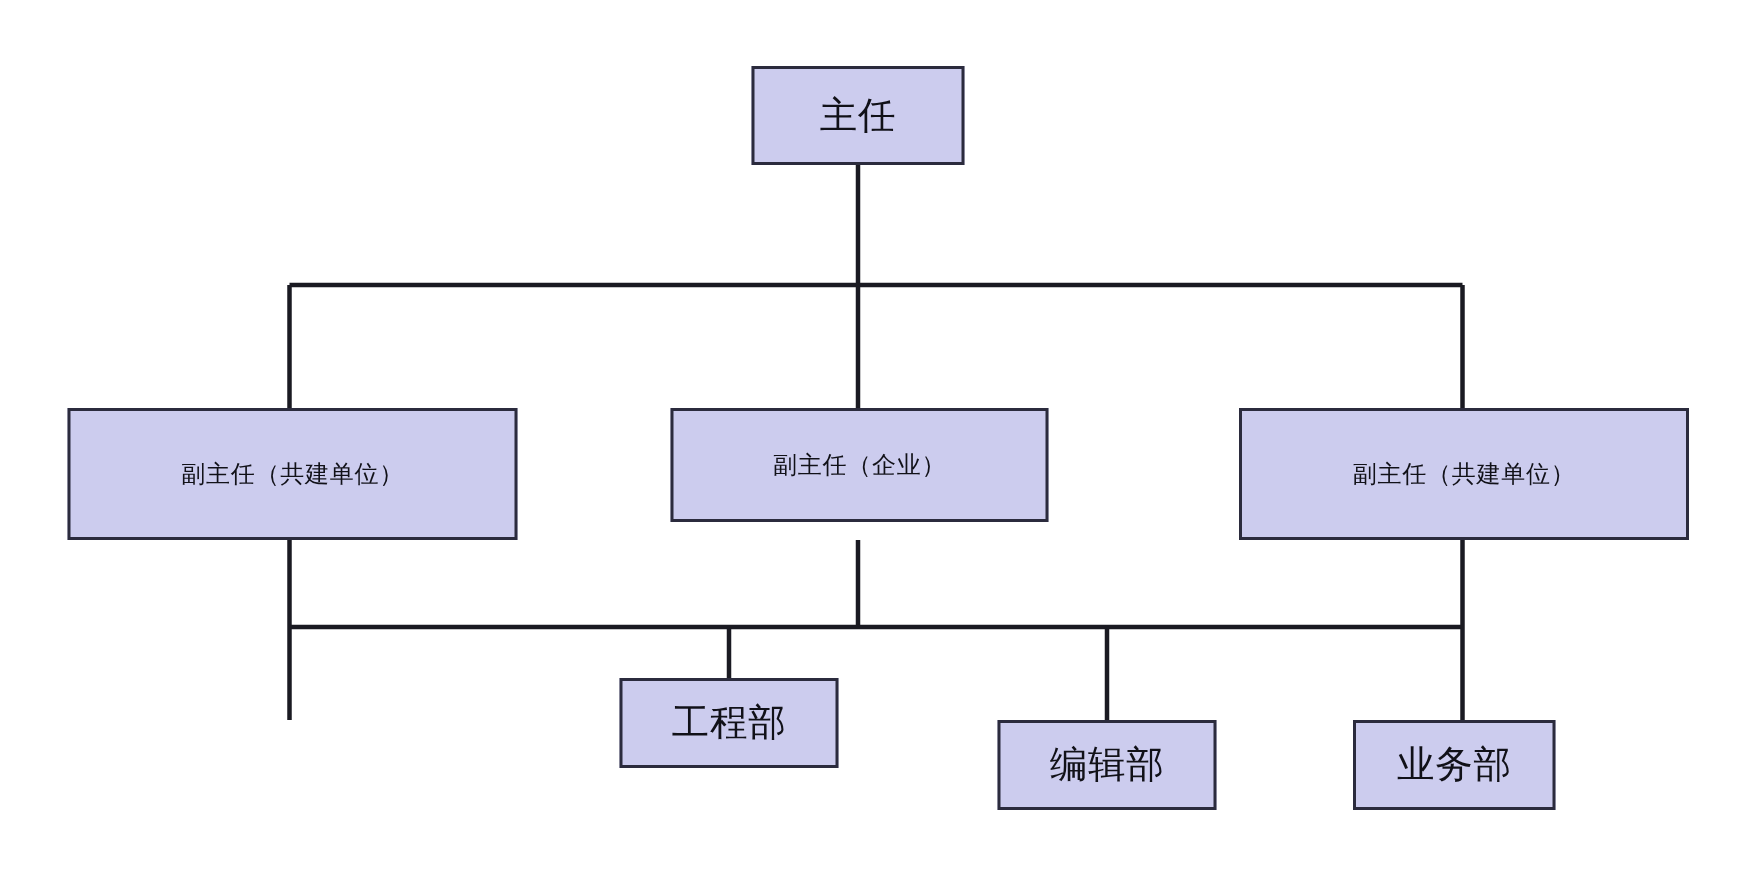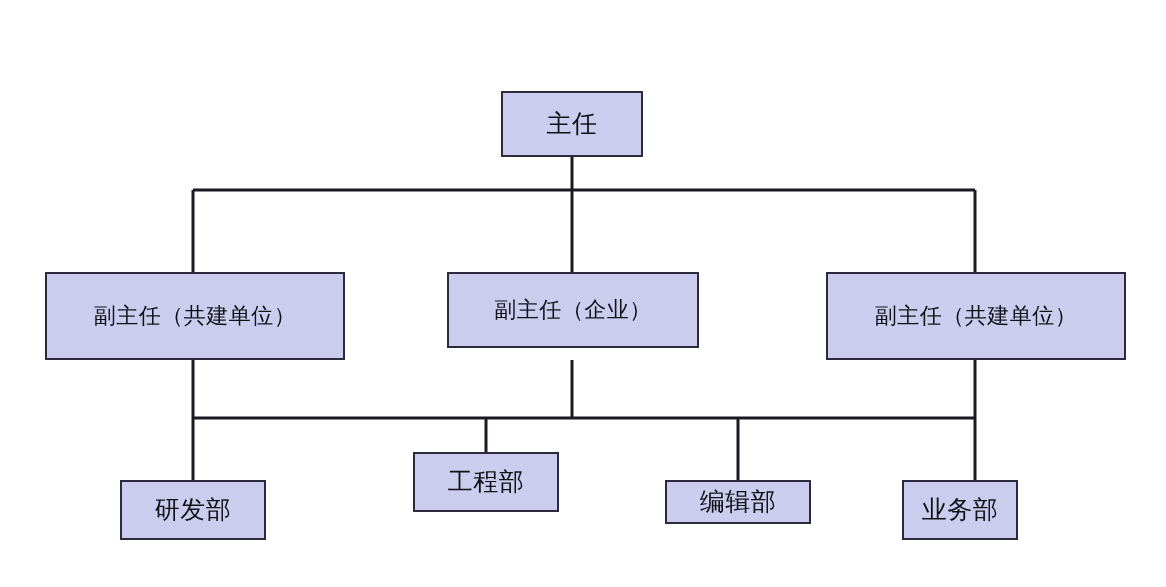--- a/index.html
+++ b/index.html
@@ -38,22 +38,22 @@
     text-align: center;
     color: #111118;
     letter-spacing: 0.5px;
     line-height: 1.2;
     user-select: none;
   }
   .node-label {
     display: block;
     white-space: nowrap;
   }
-  .lvl-root   { font-size: 25px; margin-top: 47px; }
-  .lvl-deputy { font-size: 22px; }
+  .lvl-root   { font-size: 25px; }
+  .lvl-deputy { font-size: 16px; }
   .lvl-dept   { font-size: 25px; }
 </style>
 </head>
 <body>
 
 <div id="org-chart-root" style="background: rgb(255, 255, 255);">
 
   <svg id="org-svg" viewBox="0 0 1166 587" xmlns="http://www.w3.org/2000/svg">
     <g id="connector-group" stroke="#1a1a22" stroke-width="3" stroke-linecap="butt" fill="none">
         <line x1="572" x2="572" y1="110" y2="190"></line>
@@ -81,29 +81,26 @@
   </div>
 
   <div class="node-box lvl-deputy" id="node-deputy-1" style="left: 447px; top: 272px; width: 252px; height: 76px; background: rgb(204, 204, 238); border-color: rgb(43, 43, 61); color: rgb(17, 17, 24);">
     <span class="node-label">副主任（企业）</span>
   </div>
 
   <div class="node-box lvl-deputy" id="node-deputy-2" style="left: 826px; top: 272px; width: 300px; height: 88px; background: rgb(204, 204, 238); border-color: rgb(43, 43, 61); color: rgb(17, 17, 24);">
     <span class="node-label">副主任（共建单位）</span>
   </div>
 
-  <div class="node-box lvl-dept" id="node-dept-0" style="left: 120px; top: 480px; width: 146px; height: 60px; background: rgb(204, 204, 238); border-color: rgb(43, 43, 61); color: rgb(17, 17, 24);">
-    <span class="node-label">研发部</span>
-  </div>
 
   <div class="node-box lvl-dept" id="node-dept-1" style="left: 413px; top: 452px; width: 146px; height: 60px; background: rgb(204, 204, 238); border-color: rgb(43, 43, 61); color: rgb(17, 17, 24);">
     <span class="node-label">工程部</span>
   </div>
 
-  <div class="node-box lvl-dept" id="node-dept-2" style="left: 665px; top: 480px; width: 146px; height: 44px; background: rgb(204, 204, 238); border-color: rgb(43, 43, 61); color: rgb(17, 17, 24);">
+  <div class="node-box lvl-dept" id="node-dept-2" style="left: 665px; top: 480px; width: 146px; height: 60px; background: rgb(204, 204, 238); border-color: rgb(43, 43, 61); color: rgb(17, 17, 24);">
     <span class="node-label">编辑部</span>
   </div>
 
-  <div class="node-box lvl-dept" id="node-dept-3" style="left: 902px; top: 480px; width: 116px; height: 60px; background: rgb(204, 204, 238); border-color: rgb(43, 43, 61); color: rgb(17, 17, 24);">
+  <div class="node-box lvl-dept" id="node-dept-3" style="left: 902px; top: 480px; width: 135px; height: 60px; background: rgb(204, 204, 238); border-color: rgb(43, 43, 61); color: rgb(17, 17, 24);">
     <span class="node-label">业务部</span>
   </div>
 
 </div>
 
 </body></html>

